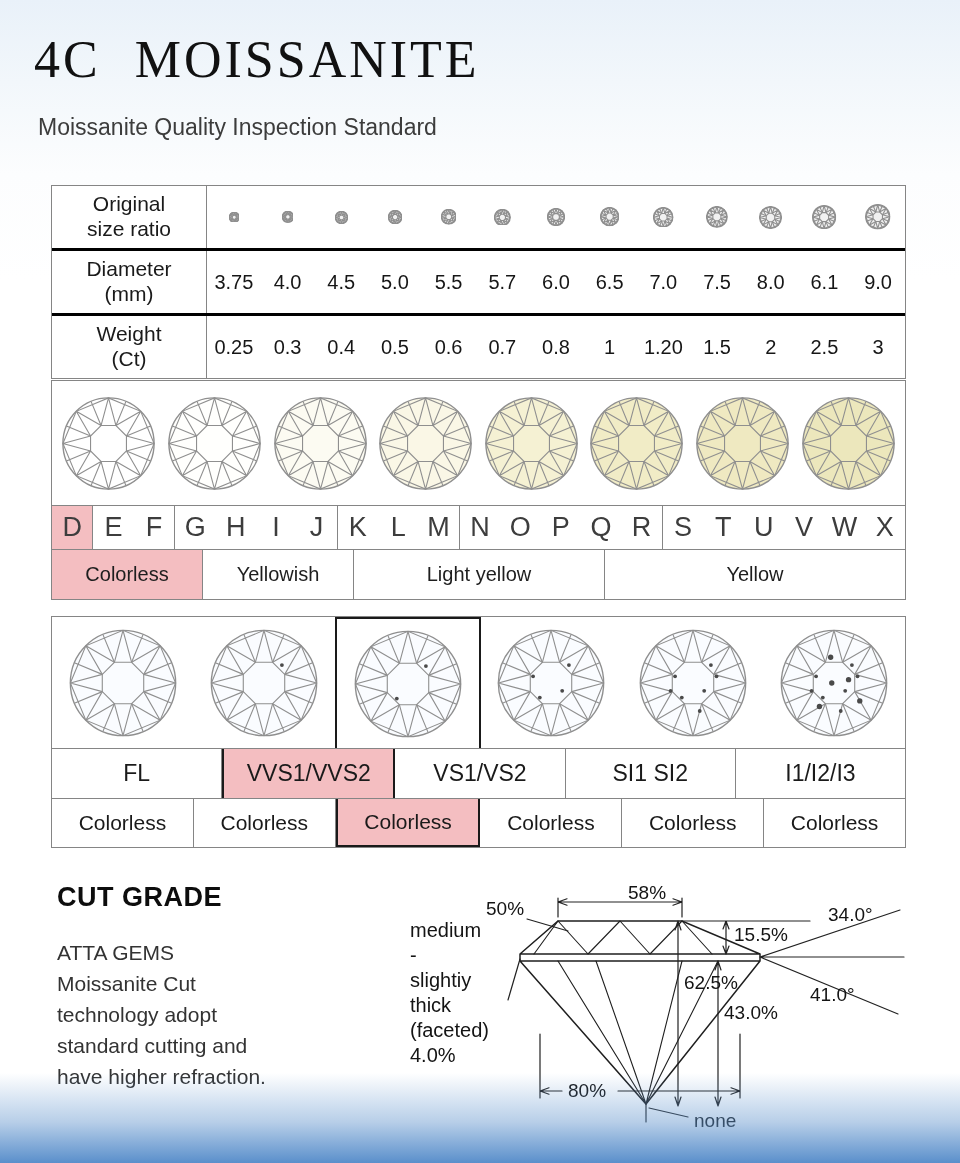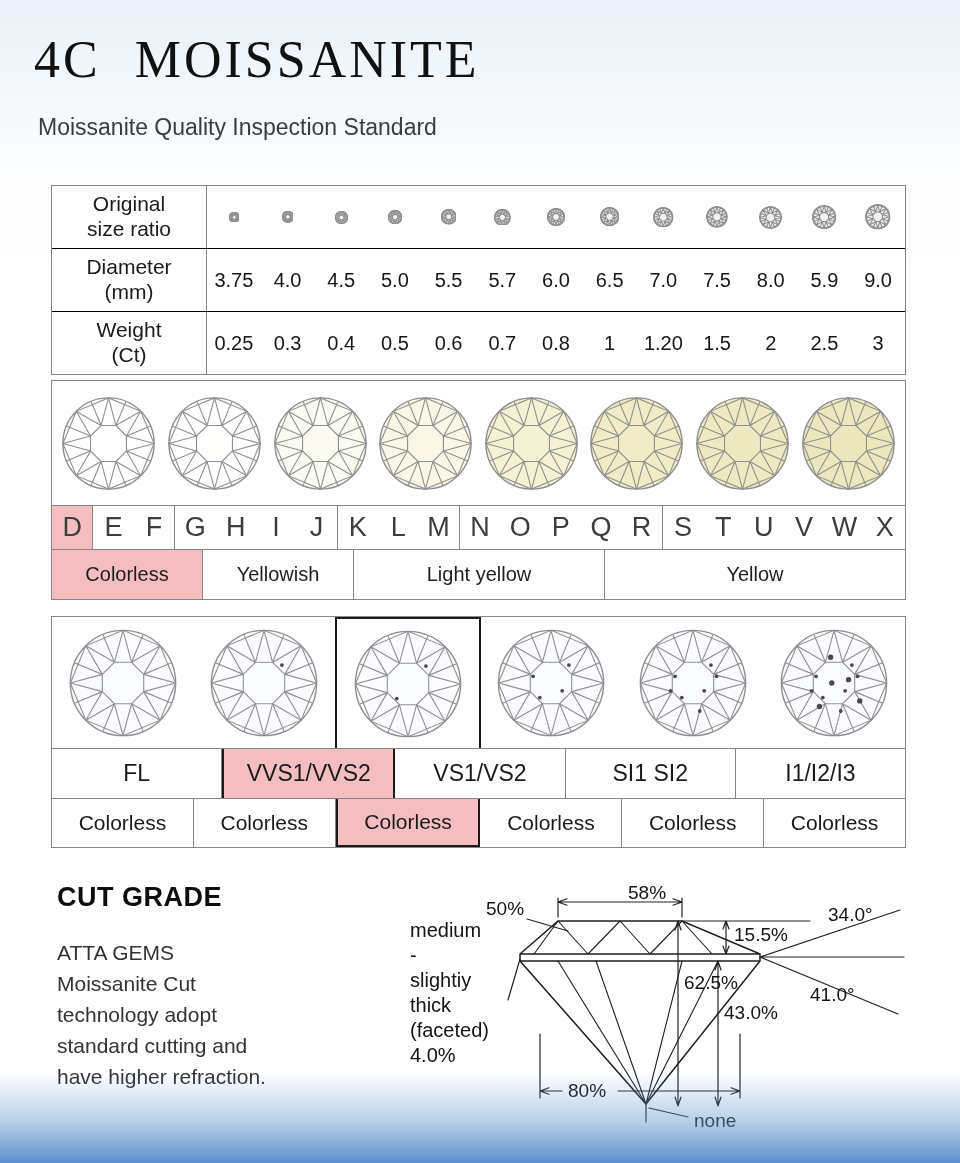--- a/index.html
+++ b/index.html
@@ -9,21 +9,21 @@
   .bottom-band{position:absolute;left:0;right:0;bottom:0;height:90px;
         background:linear-gradient(180deg,rgba(94,146,204,0) 0%,rgba(94,146,204,.45) 55%,var(--blue,#5a8fcb) 100%);}
   .title{position:absolute;left:34px;top:30px;margin:0;font-family:"Liberation Serif","DejaVu Serif",serif;
         font-weight:500;font-size:52px;letter-spacing:3px;word-spacing:18px;color:#111;}
   .subtitle{position:absolute;left:38px;top:114px;font-size:23px;color:#3c3c3c;}
 
   .box{position:absolute;left:51px;width:855px;background:#fff;border:1px solid #858585;box-sizing:border-box;}
 
   
   .size-table{top:185px;}
-  .st-row{display:flex;height:62px;border-bottom:1px solid #000000;}
+  .st-row{display:flex;height:62px;border-bottom:3px solid #000000;}
   .st-row:last-child{border-bottom:none;}
   .st-rowlabel{width:155px;flex:0 0 155px;border-right:1px solid #858585;display:flex;align-items:center;
         justify-content:center;text-align:center;font-size:21px;line-height:1.18;white-space:pre-line;box-sizing:border-box;}
   .st-values{flex:1;display:flex;}
   .st-cell{flex:1;display:flex;align-items:center;justify-content:center;font-size:20px;color:#161616;}
   .size-gem-svg{display:block;color:#f1f1f1;}
 
   
   .color-box{top:380px;}
   .cb-gems{display:flex;height:124px;align-items:center;border-bottom:1px solid #858585;padding:0 4px;}
@@ -170,21 +170,21 @@
           <span class="st-cell">4.0</span>
           <span class="st-cell">4.5</span>
           <span class="st-cell">5.0</span>
           <span class="st-cell">5.5</span>
           <span class="st-cell">5.7</span>
           <span class="st-cell">6.0</span>
           <span class="st-cell">6.5</span>
           <span class="st-cell">7.0</span>
           <span class="st-cell">7.5</span>
           <span class="st-cell">8.0</span>
-          <span class="st-cell">5.9</span>
+          <span class="st-cell">6.1</span>
           <span class="st-cell">9.0</span>
         </div>
     </div>
     <div class="st-row">
       <div class="st-rowlabel">Weight
 (Ct)</div>
       <div class="st-values">
 
       <span class="st-cell">0.25</span>
           <span class="st-cell">0.3</span>

